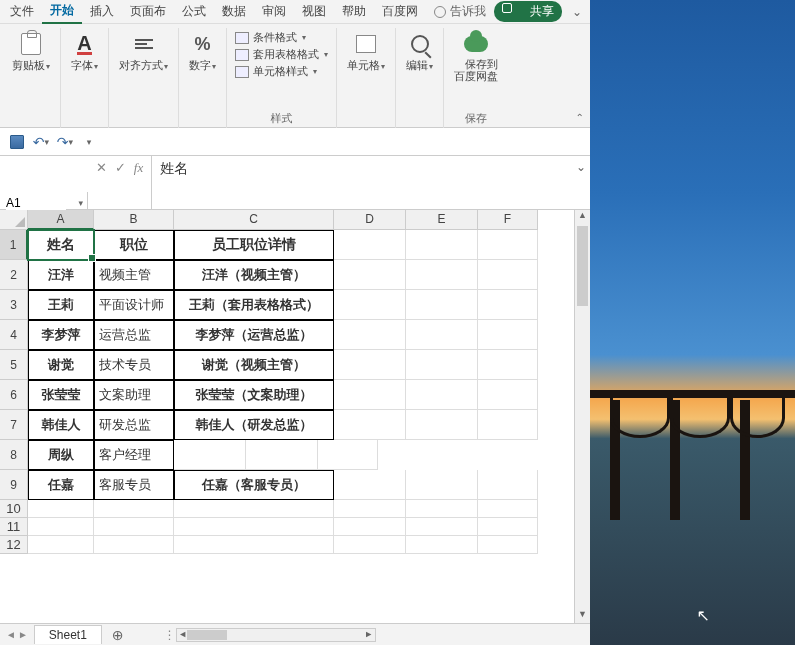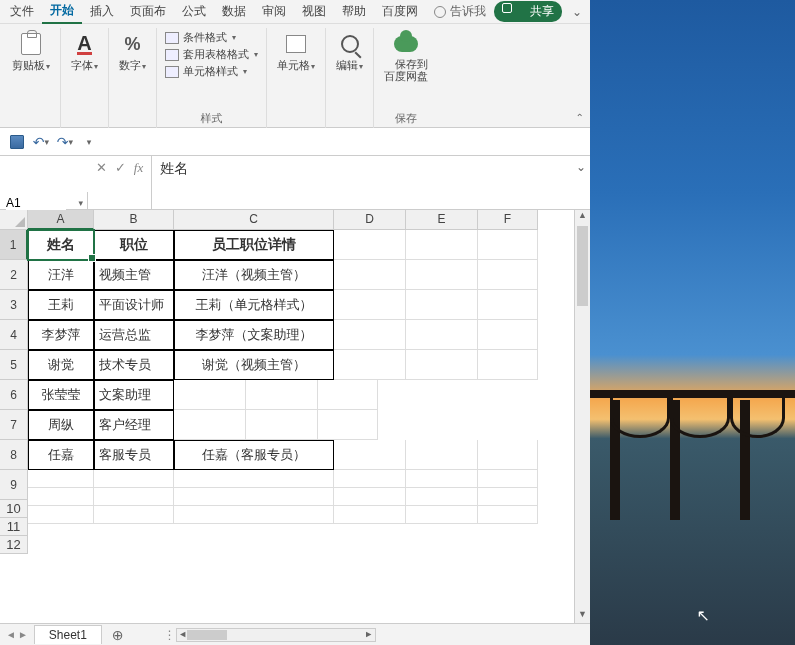--- a/index.html
+++ b/index.html
@@ -68,21 +68,21 @@
 .rowheads{display:flex;flex-direction:column;}
 .rowhead{width:28px;border-right:1px solid #ccc;border-bottom:1px solid #ccc;background:#f0f0f0;text-align:center;font-size:12px;color:#444;display:flex;align-items:center;justify-content:center;}
 .rowhead.selR{background:#d8d8d8;border-right:2px solid #207245;}
 .rh-tall{height:30px}.rh-short{height:18px;font-size:13px;}
 .cells{display:flex;flex-direction:column;}
 .row{display:flex;}
 .cell{border-right:1px solid #ddd;border-bottom:1px solid #ddd;height:30px;display:flex;align-items:center;padding:0 4px;font-size:13px;background:#fff;}
 .row.short .cell{height:18px;}
 .cell.bord{border:1px solid #000;}
 .cell.hdr{font-weight:bold;justify-content:center;font-size:14px;}
-.cell.ctr{justify-content:center;}
+.cell.ctr{justify-content:center;font-weight:bold;}
 .cell.active{outline:2px solid #207245;outline-offset:-1px;position:relative;}
 .cell.active::after{content:'';position:absolute;right:-3px;bottom:-3px;width:6px;height:6px;background:#207245;border:1px solid #fff;}
 
 
 .sheettabs{height:22px;display:flex;align-items:center;background:#f3f3f3;border-top:1px solid #ccc;}
 .st-nav{display:flex;gap:2px;padding:0 6px;color:#888;}
 .st-nav span{cursor:pointer;font-size:10px;}
 .tab{padding:2px 14px;background:#fff;border:1px solid #ccc;border-bottom:none;font-size:12px;cursor:pointer;}
 .tab.addtab{background:transparent;border:none;font-size:14px;color:#666;padding:0 10px;}
 .hscroll{width:200px;height:14px;background:#f0f0f0;border:1px solid #ccc;position:relative;margin-right:4px;}
@@ -166,20 +166,33 @@
         <div class="icn">
             <span class="icn-font">A</span>
           </div>
         <div class="lbl"><span>字体</span><span class="drop">▾</span></div>
       </div>
       <div class="group-label" style="visibility:hidden">.</div>
     </div>
     <div class="group">
       <div class="big-btn">
         <div class="icn">
+            <div class="icn-align">
+              <span></span>
+              <span></span>
+              <span></span>
+            </div>
+          </div>
+        <div class="lbl"><span>对齐方式</span><span class="drop">▾</span></div>
+      </div>
+      <div class="group-label" style="visibility:hidden">.</div>
+    </div>
+    <div class="group">
+      <div class="big-btn">
+        <div class="icn">
             <span class="icn-pct">%</span>
           </div>
         <div class="lbl"><span>数字</span><span class="drop">▾</span></div>
       </div>
       <div class="group-label" style="visibility:hidden">.</div>
     </div>
     <div class="group" style="width:110px">
       <div class="style-list">
         <div class="style-item">
             <span class="si-icn"></span>
@@ -303,44 +316,53 @@
               <div class="cell cw-A bord ctr">汪洋</div>
               <div class="cell cw-B bord">视频主管</div>
               <div class="cell cw-C bord ctr">汪洋（视频主管）</div>
               <div class="cell cw-D"></div>
               <div class="cell cw-E"></div>
               <div class="cell cw-F"></div>
             </div>
           <div class="row">
               <div class="cell cw-A bord ctr">王莉</div>
               <div class="cell cw-B bord">平面设计师</div>
-              <div class="cell cw-C bord ctr">王莉（单元格样式）</div>
+              <div class="cell cw-C bord ctr">王莉（套用表格格式）</div>
               <div class="cell cw-D"></div>
               <div class="cell cw-E"></div>
               <div class="cell cw-F"></div>
             </div>
           <div class="row">
               <div class="cell cw-A bord ctr">李梦萍</div>
               <div class="cell cw-B bord">运营总监</div>
-              <div class="cell cw-C bord ctr">李梦萍（文案助理）</div>
+              <div class="cell cw-C bord ctr">李梦萍（运营总监）</div>
               <div class="cell cw-D"></div>
               <div class="cell cw-E"></div>
               <div class="cell cw-F"></div>
             </div>
           <div class="row">
               <div class="cell cw-A bord ctr">谢觉</div>
               <div class="cell cw-B bord">技术专员</div>
               <div class="cell cw-C bord ctr">谢觉（视频主管）</div>
               <div class="cell cw-D"></div>
               <div class="cell cw-E"></div>
               <div class="cell cw-F"></div>
             </div>
           <div class="row">
               <div class="cell cw-A bord ctr">张莹莹</div>
               <div class="cell cw-B bord">文案助理</div>
+              <div class="cell cw-C bord ctr">张莹莹（文案助理）</div>
+              <div class="cell cw-D"></div>
+              <div class="cell cw-E"></div>
+              <div class="cell cw-F"></div>
+            </div>
+          <div class="row">
+              <div class="cell cw-A bord ctr">韩佳人</div>
+              <div class="cell cw-B bord">研发总监</div>
+              <div class="cell cw-C bord ctr">韩佳人（研发总监）</div>
               <div class="cell cw-D"></div>
               <div class="cell cw-E"></div>
               <div class="cell cw-F"></div>
             </div>
           <div class="row">
               <div class="cell cw-A bord ctr">周纵</div>
               <div class="cell cw-B bord">客户经理</div>
               <div class="cell cw-D"></div>
               <div class="cell cw-E"></div>
               <div class="cell cw-F"></div>

